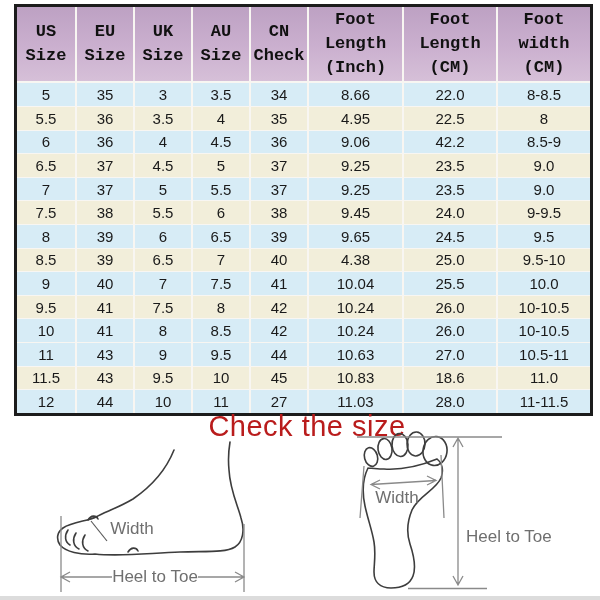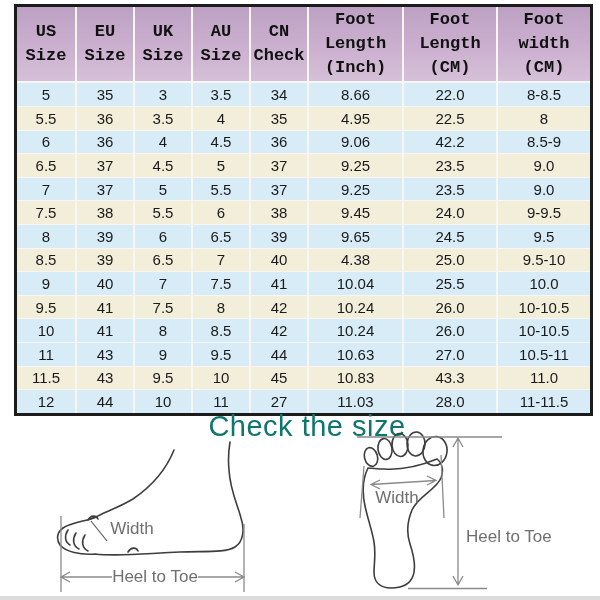--- a/index.html
+++ b/index.html
@@ -25,21 +25,21 @@
     font-size:15px;color:#1a1a1a;text-align:center;vertical-align:middle;
     height:22.6px;padding:0;border-left:2px solid #f8f6f2;border-top:1px solid #f8f6f2;
   }
   table.size-chart td:first-child{border-left:none;}
   table.size-chart tbody tr:first-child td{border-top:2px solid #f8f6f2;}
   tr.blue td{background:#d7ecf6;}
   tr.cream td{background:#f2eeda;}
   
   .check-title{
     position:absolute;top:410px;left:14px;width:586px;text-align:center;
-    font-size:29px;color:#0f766e;letter-spacing:0.5px;
+    font-size:29px;color:#b91c1c;letter-spacing:0.5px;
   }
   
   svg.diagrams{position:absolute;left:0;top:430px;}
   .foot{stroke:#3d3d3d;stroke-width:1.6;fill:none;stroke-linecap:round;}
   .meas{stroke:#8a8a8a;stroke-width:1.3;fill:none;}
   .leader{stroke:#5a5a5a;stroke-width:1.2;fill:none;}
   .mlabel{fill:#6f6f6f;font-size:17px;font-family:"Liberation Sans",sans-serif;}
   .bottom-strip{position:absolute;left:0;bottom:0;width:600px;height:4px;background:#dcdcdc;}
 </style>
 </head>
@@ -199,21 +199,21 @@
           <td>27.0</td>
           <td>10.5-11</td>
         </tr>
         <tr class="cream">
           <td>11.5</td>
           <td>43</td>
           <td>9.5</td>
           <td>10</td>
           <td>45</td>
           <td>10.83</td>
-          <td>43.3</td>
+          <td>18.6</td>
           <td>11.0</td>
         </tr>
         <tr class="blue">
           <td>12</td>
           <td>44</td>
           <td>10</td>
           <td>11</td>
           <td>27</td>
           <td>11.03</td>
           <td>28.0</td>

